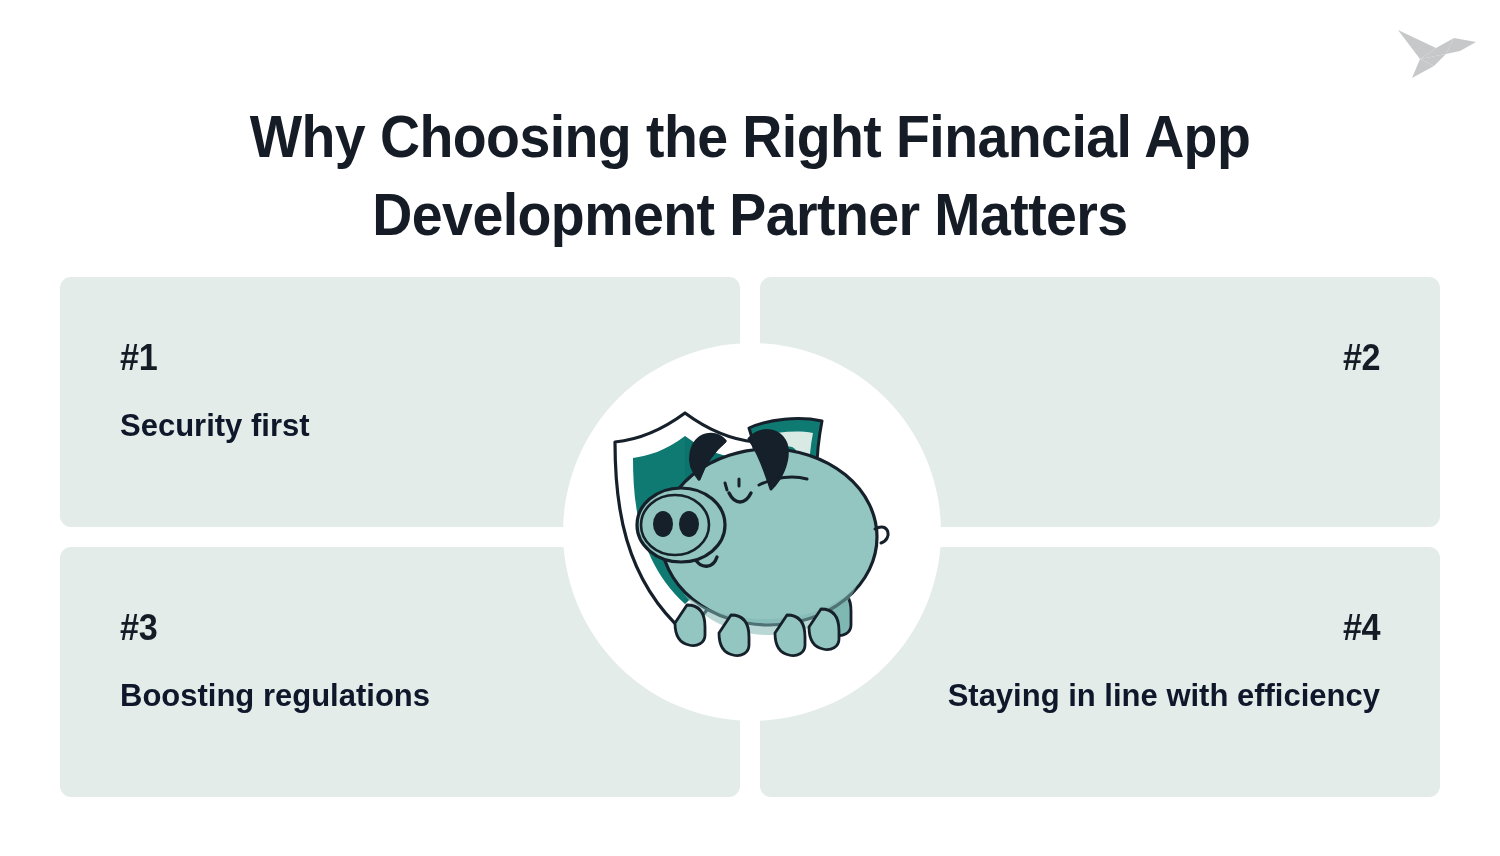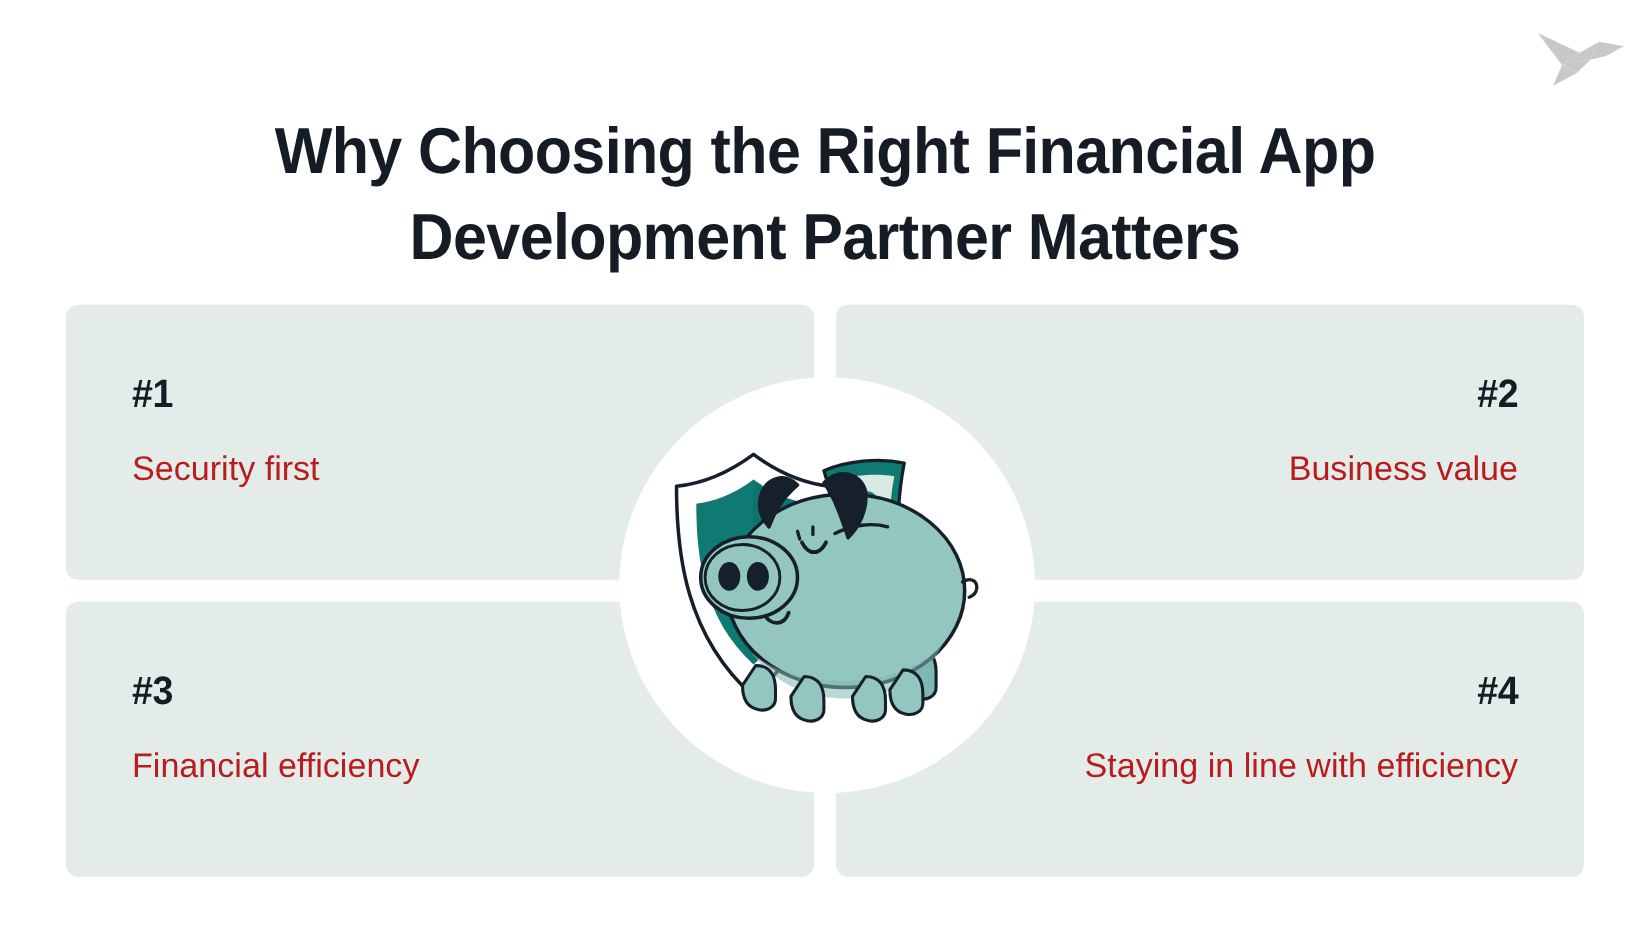--- a/index.html
+++ b/index.html
@@ -83,24 +83,24 @@
     transform: scaleX(0.95);
     transform-origin: 0% 50%;
     display: inline-block;
   }
   .card.right .card-number {
     transform-origin: 100% 50%;
   }
   .card-label {
     margin-top: 30px;
     font-family: "Liberation Sans", sans-serif;
-    font-weight: 400;
+    font-weight: 700;
     font-size: 31px;
     line-height: 38px;
-    color: #b91c1c;
+    color: #0f172a;
   }
 
   
   .medallion {
     position: absolute;
     left: 563px;
     top: 343px;
     width: 378px;
     height: 378px;
     border-radius: 50%;
@@ -138,26 +138,25 @@
 
   <div class="grid">
 
     <div class="card c1">
       <div class="card-number">#1</div>
       <div class="card-label">Security first</div>
     </div>
 
     <div class="card c2 right">
       <div class="card-number">#2</div>
-      <div class="card-label">Business value</div>
     </div>
 
     <div class="card c3">
       <div class="card-number">#3</div>
-      <div class="card-label">Financial efficiency</div>
+      <div class="card-label">Boosting regulations</div>
     </div>
 
     <div class="card c4 right">
       <div class="card-number">#4</div>
       <div class="card-label">Staying in line with efficiency</div>
     </div>
 
   </div>
 
   <div class="medallion">

